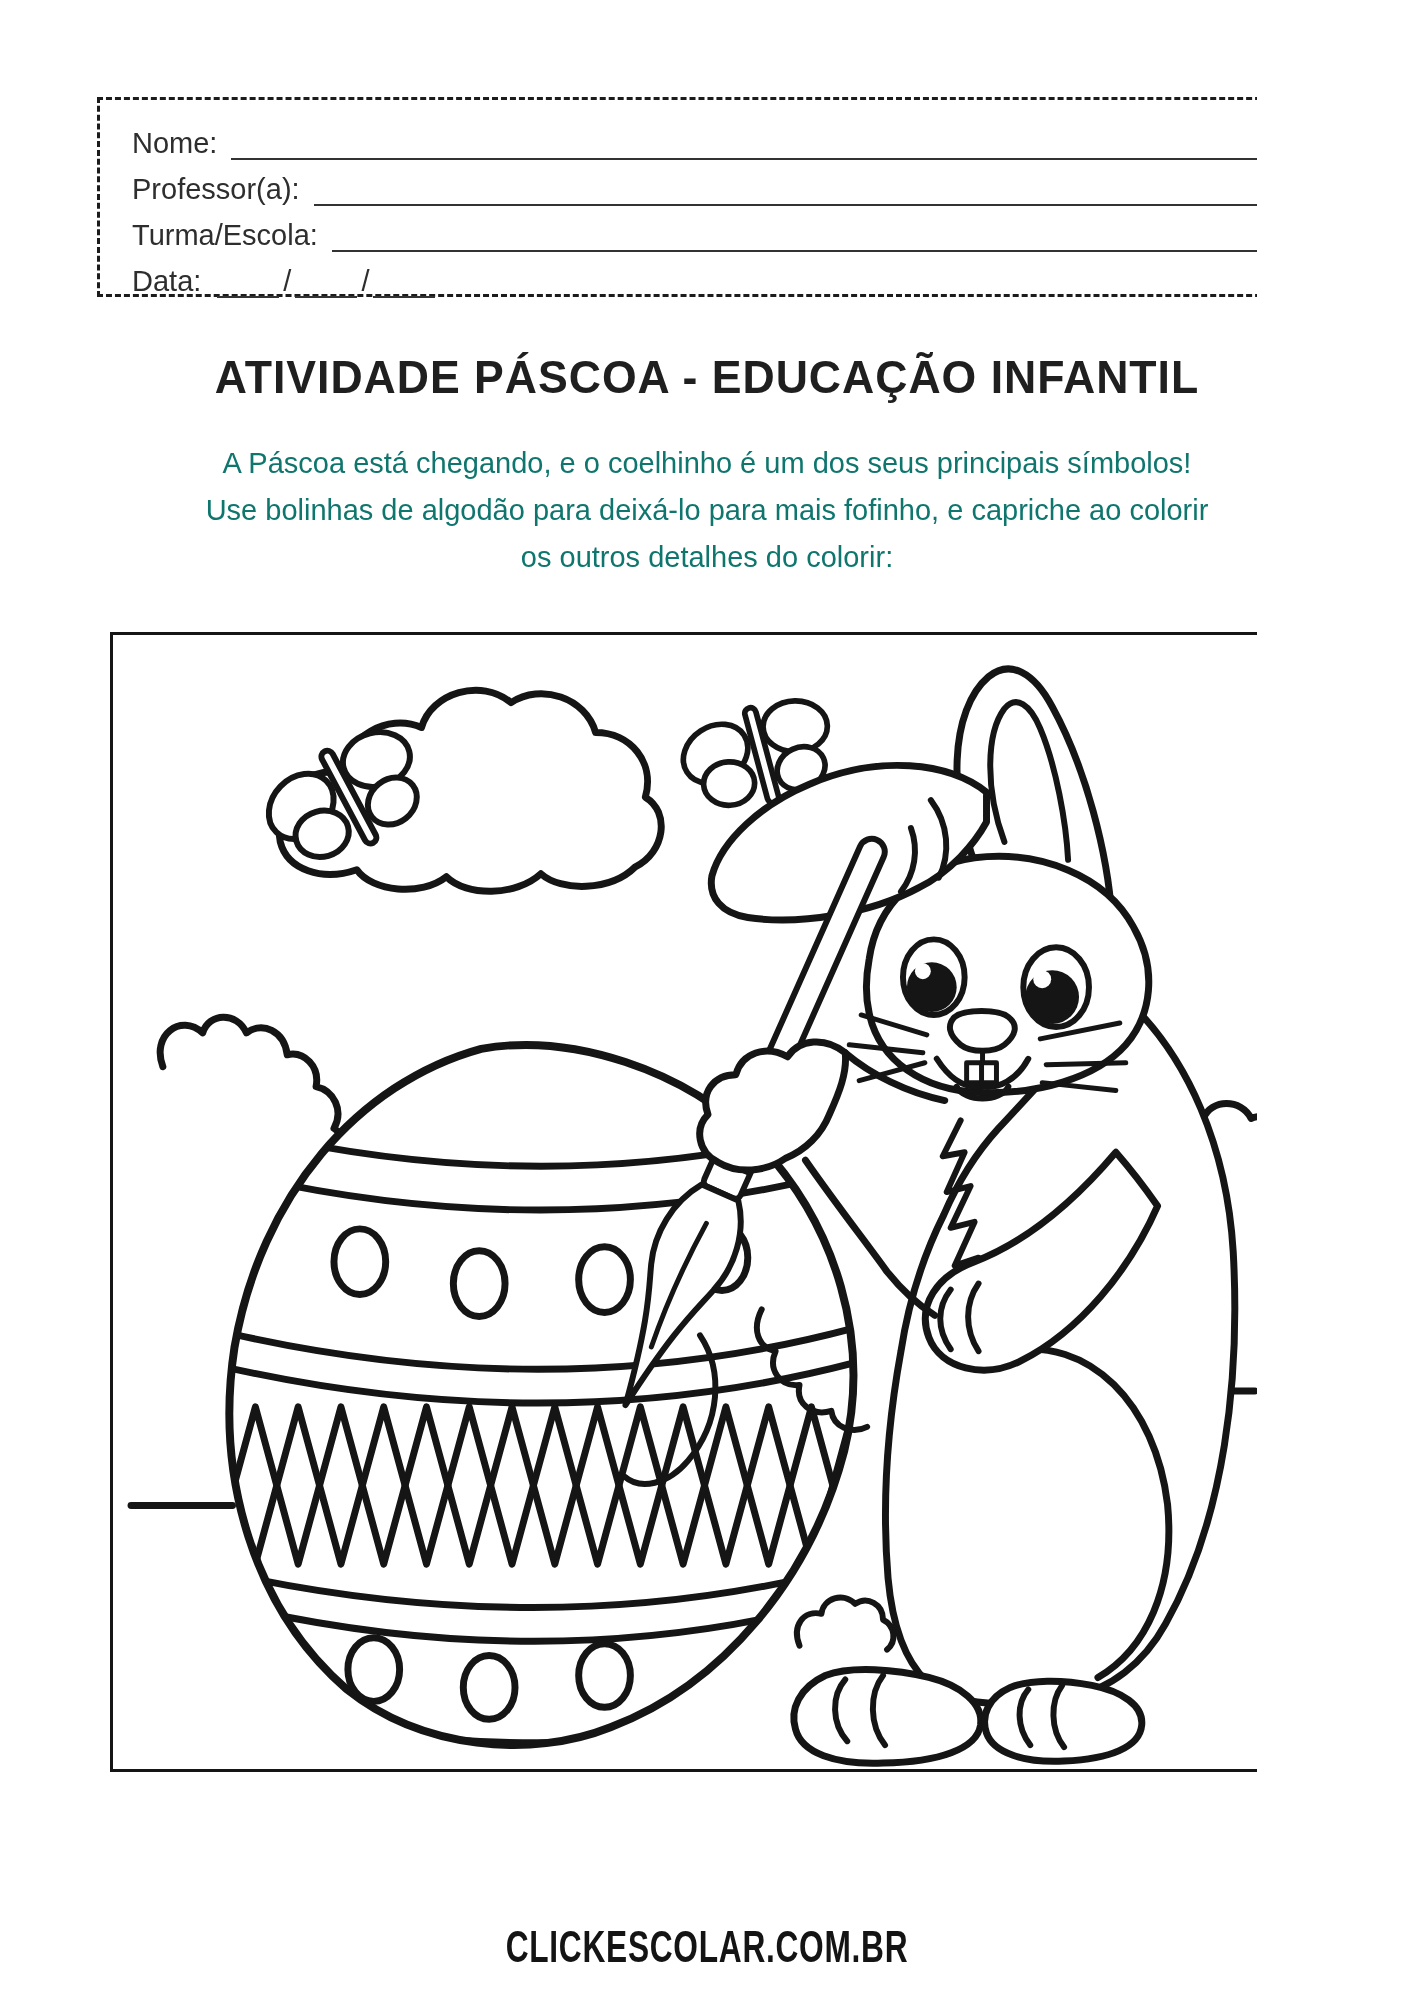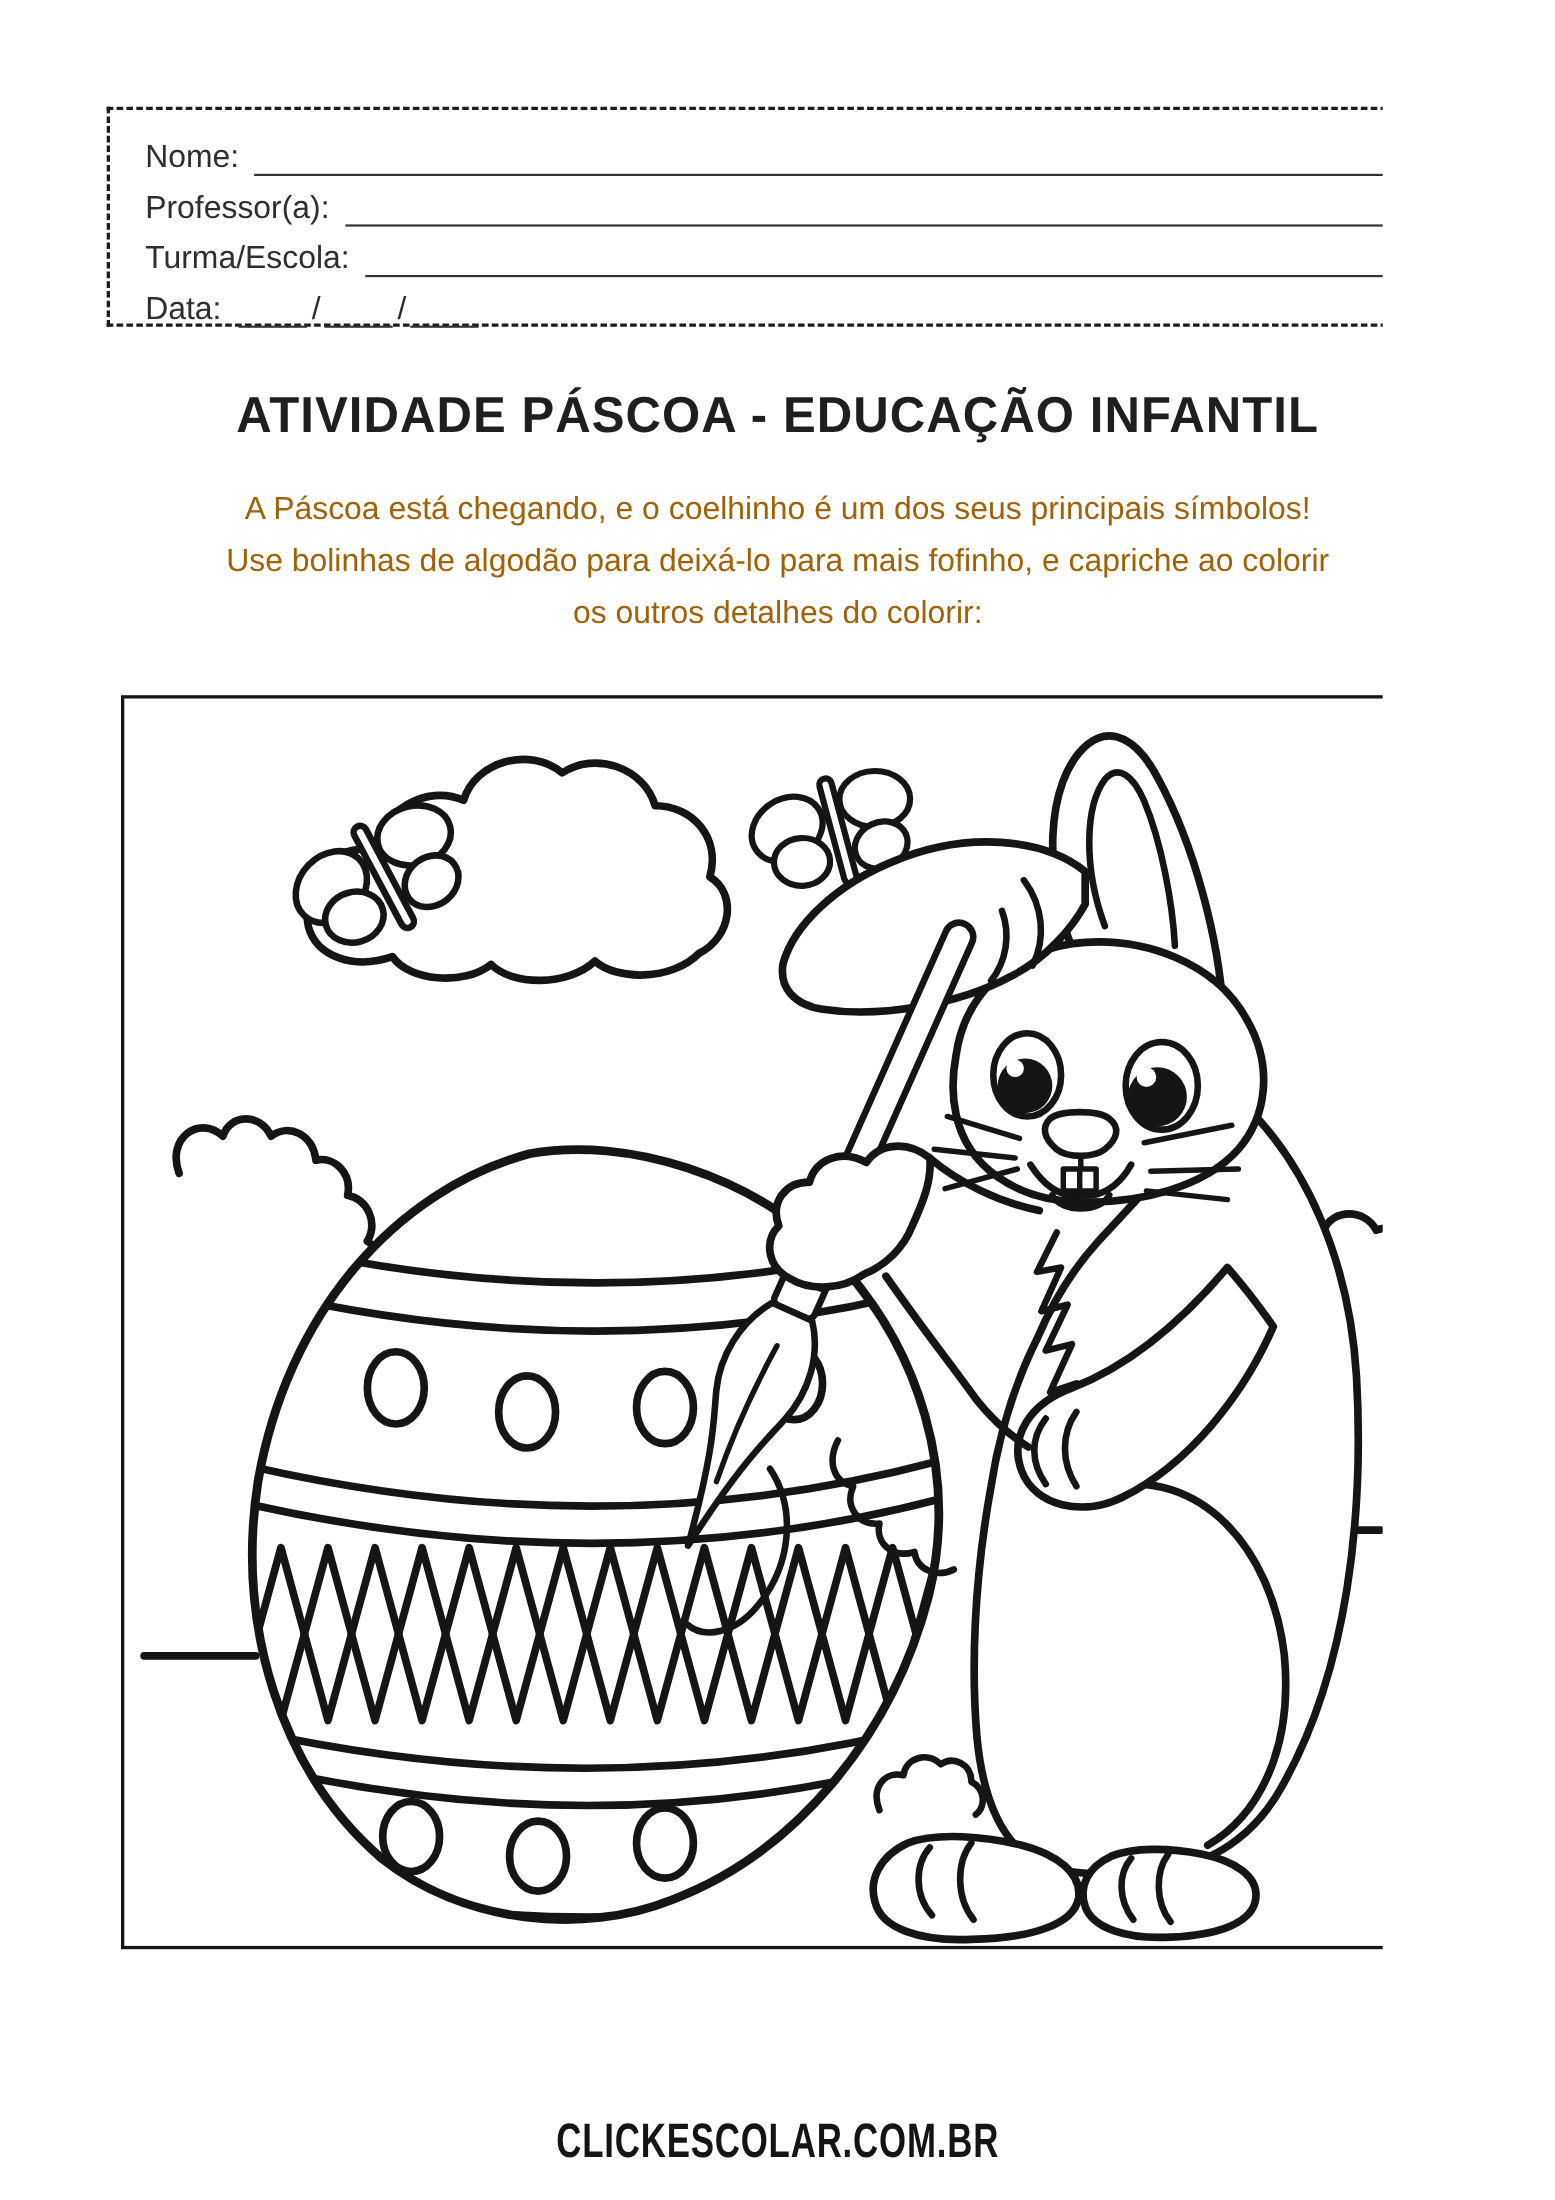--- a/index.html
+++ b/index.html
@@ -13,21 +13,21 @@
   .form-label{white-space:nowrap;margin-right:14px;line-height:1.1;}
   .write-line{flex:1;border-bottom:2px solid #333;height:34px;}
   .date-seg{width:62px;border-bottom:2px solid #333;height:34px;margin:0 2px;}
   .slash{margin:0 2px;color:#2e2e2e;}
 
   
   .title{position:absolute;left:0;top:350px;width:1414px;text-align:center;
          font-size:46px;font-weight:bold;letter-spacing:1px;color:#1f1f1f;
          transform:scaleX(.97);}
   .intro{position:absolute;left:0;top:440px;width:1414px;text-align:center;
-         font-size:29px;line-height:47px;color:#a16207;}
+         font-size:29px;line-height:47px;color:#0f766e;}
 
   
   .frame{position:absolute;left:110px;top:632px;width:1192px;height:1140px;
          border:3px solid #151515;box-sizing:border-box;background:#fff;}
   .frame svg{display:block;width:100%;height:100%;}
 
   
   .site{position:absolute;left:0;top:1922px;width:1414px;text-align:center;
         font-size:44px;font-weight:bold;letter-spacing:1px;color:#141414;
         transform:scaleX(.72);}

